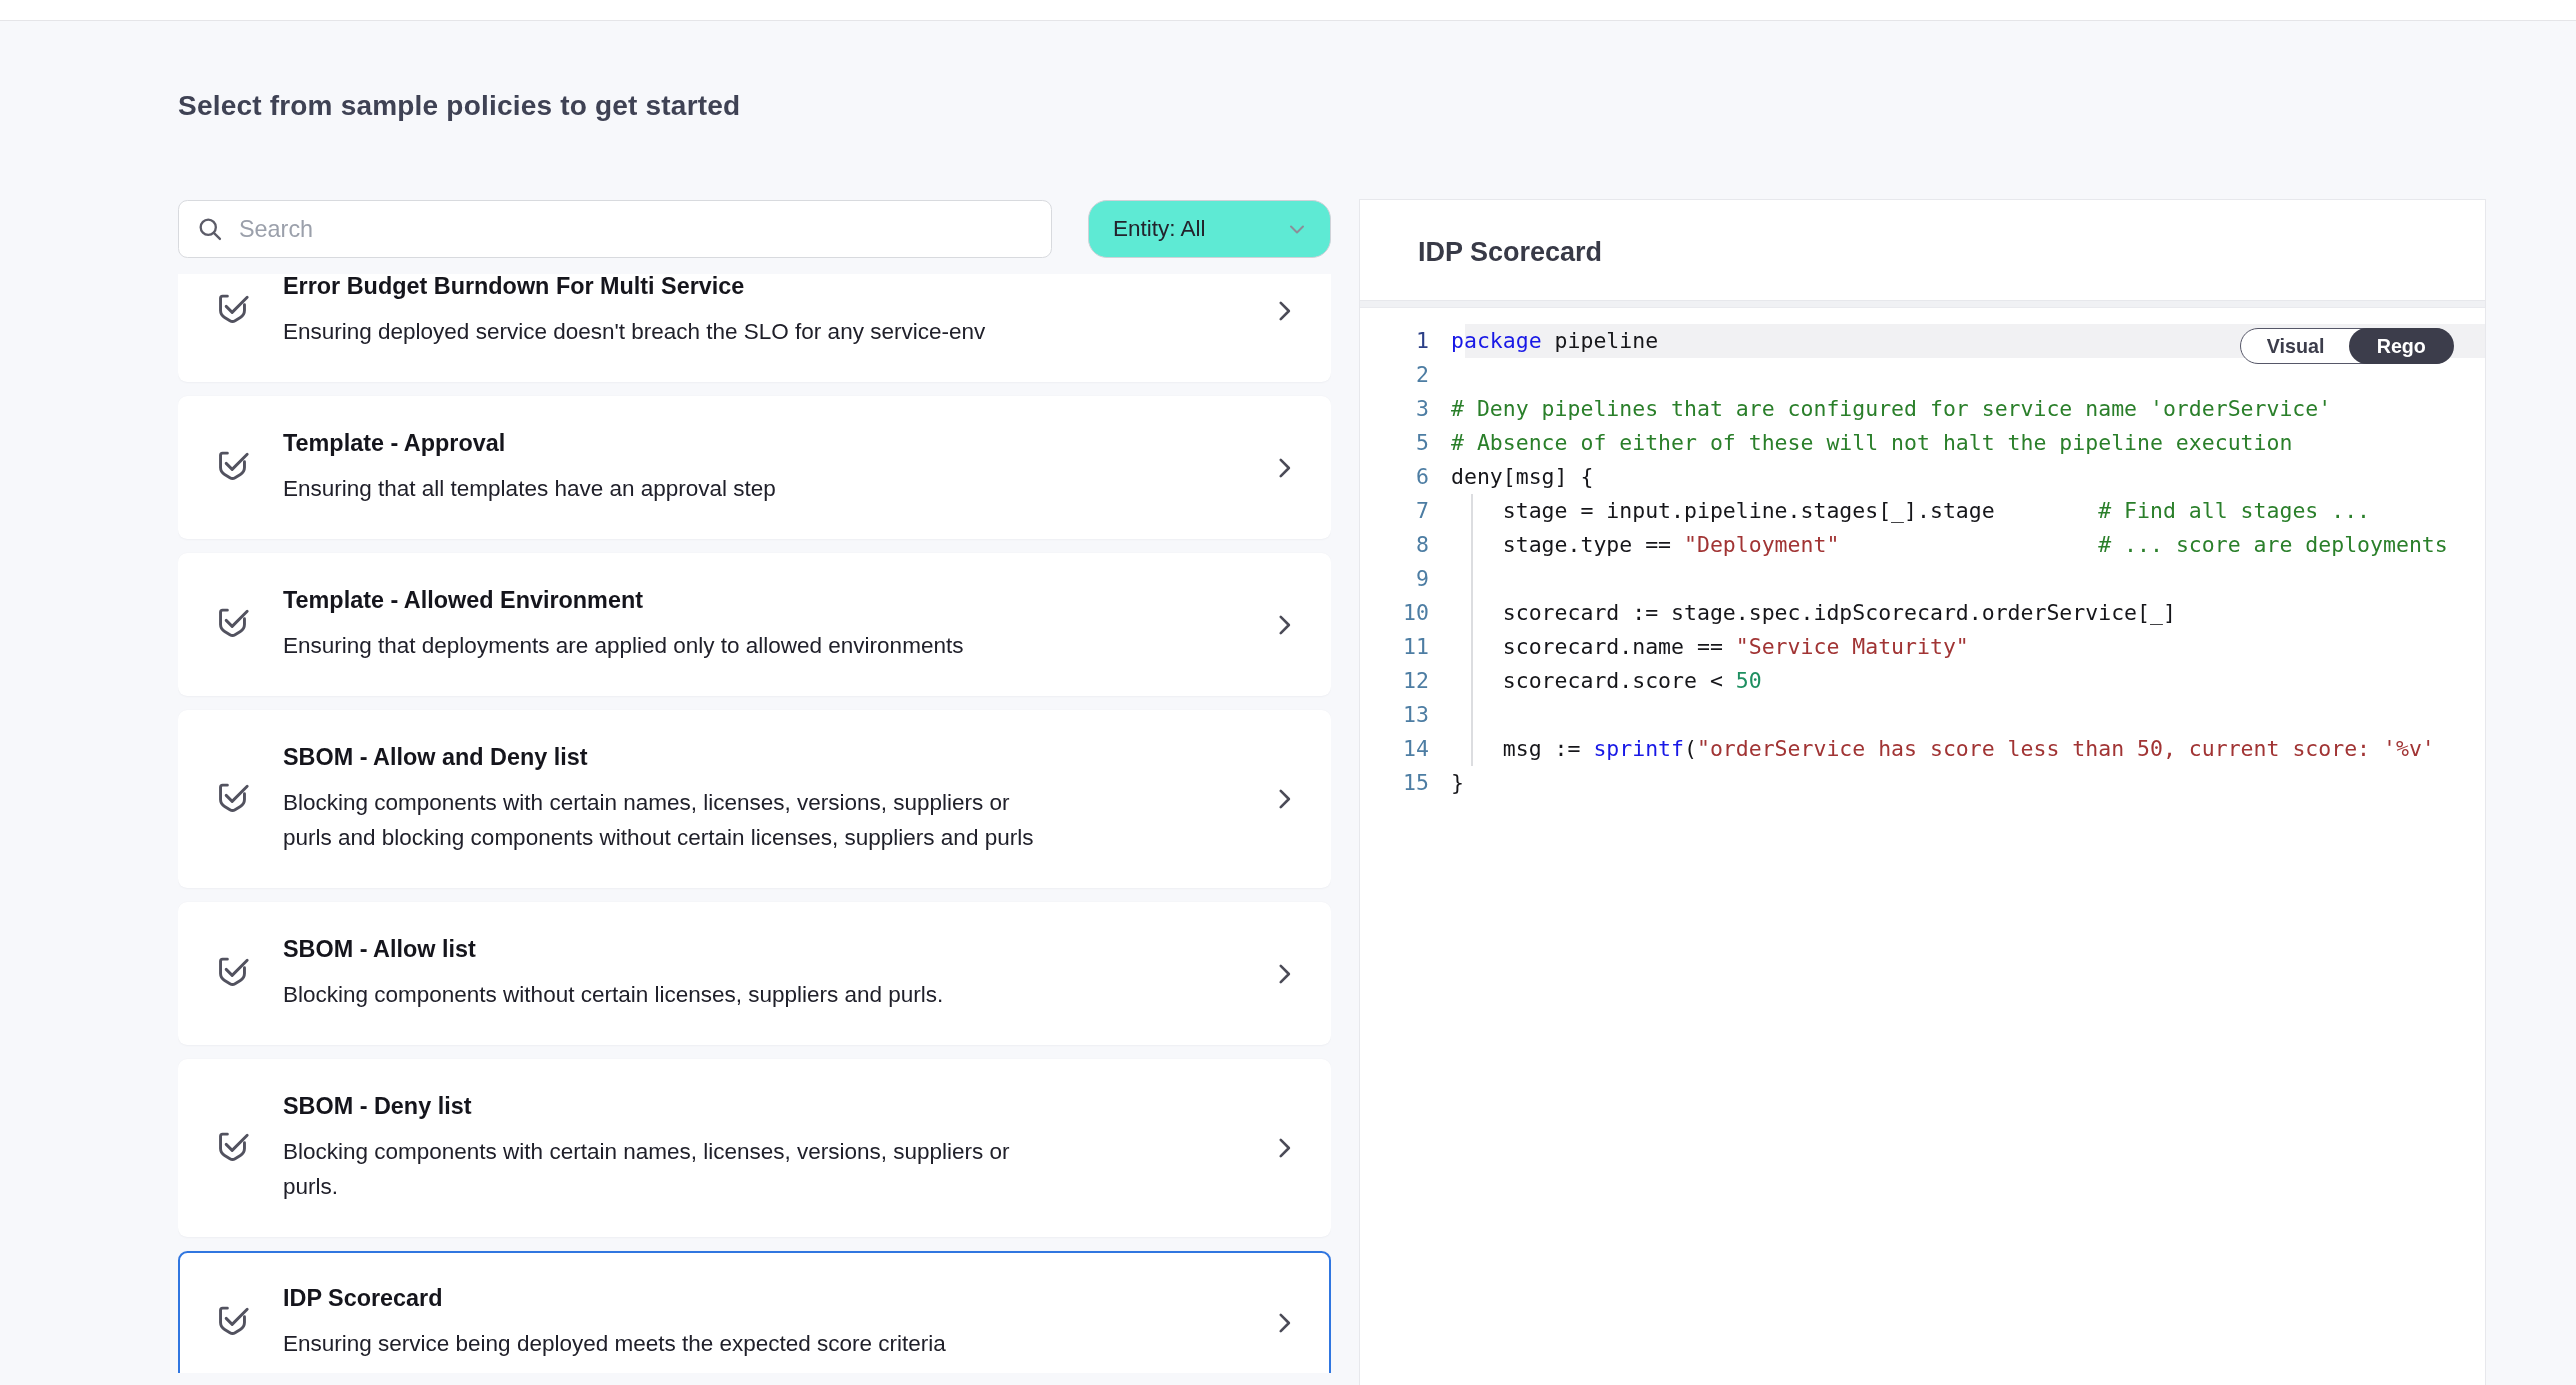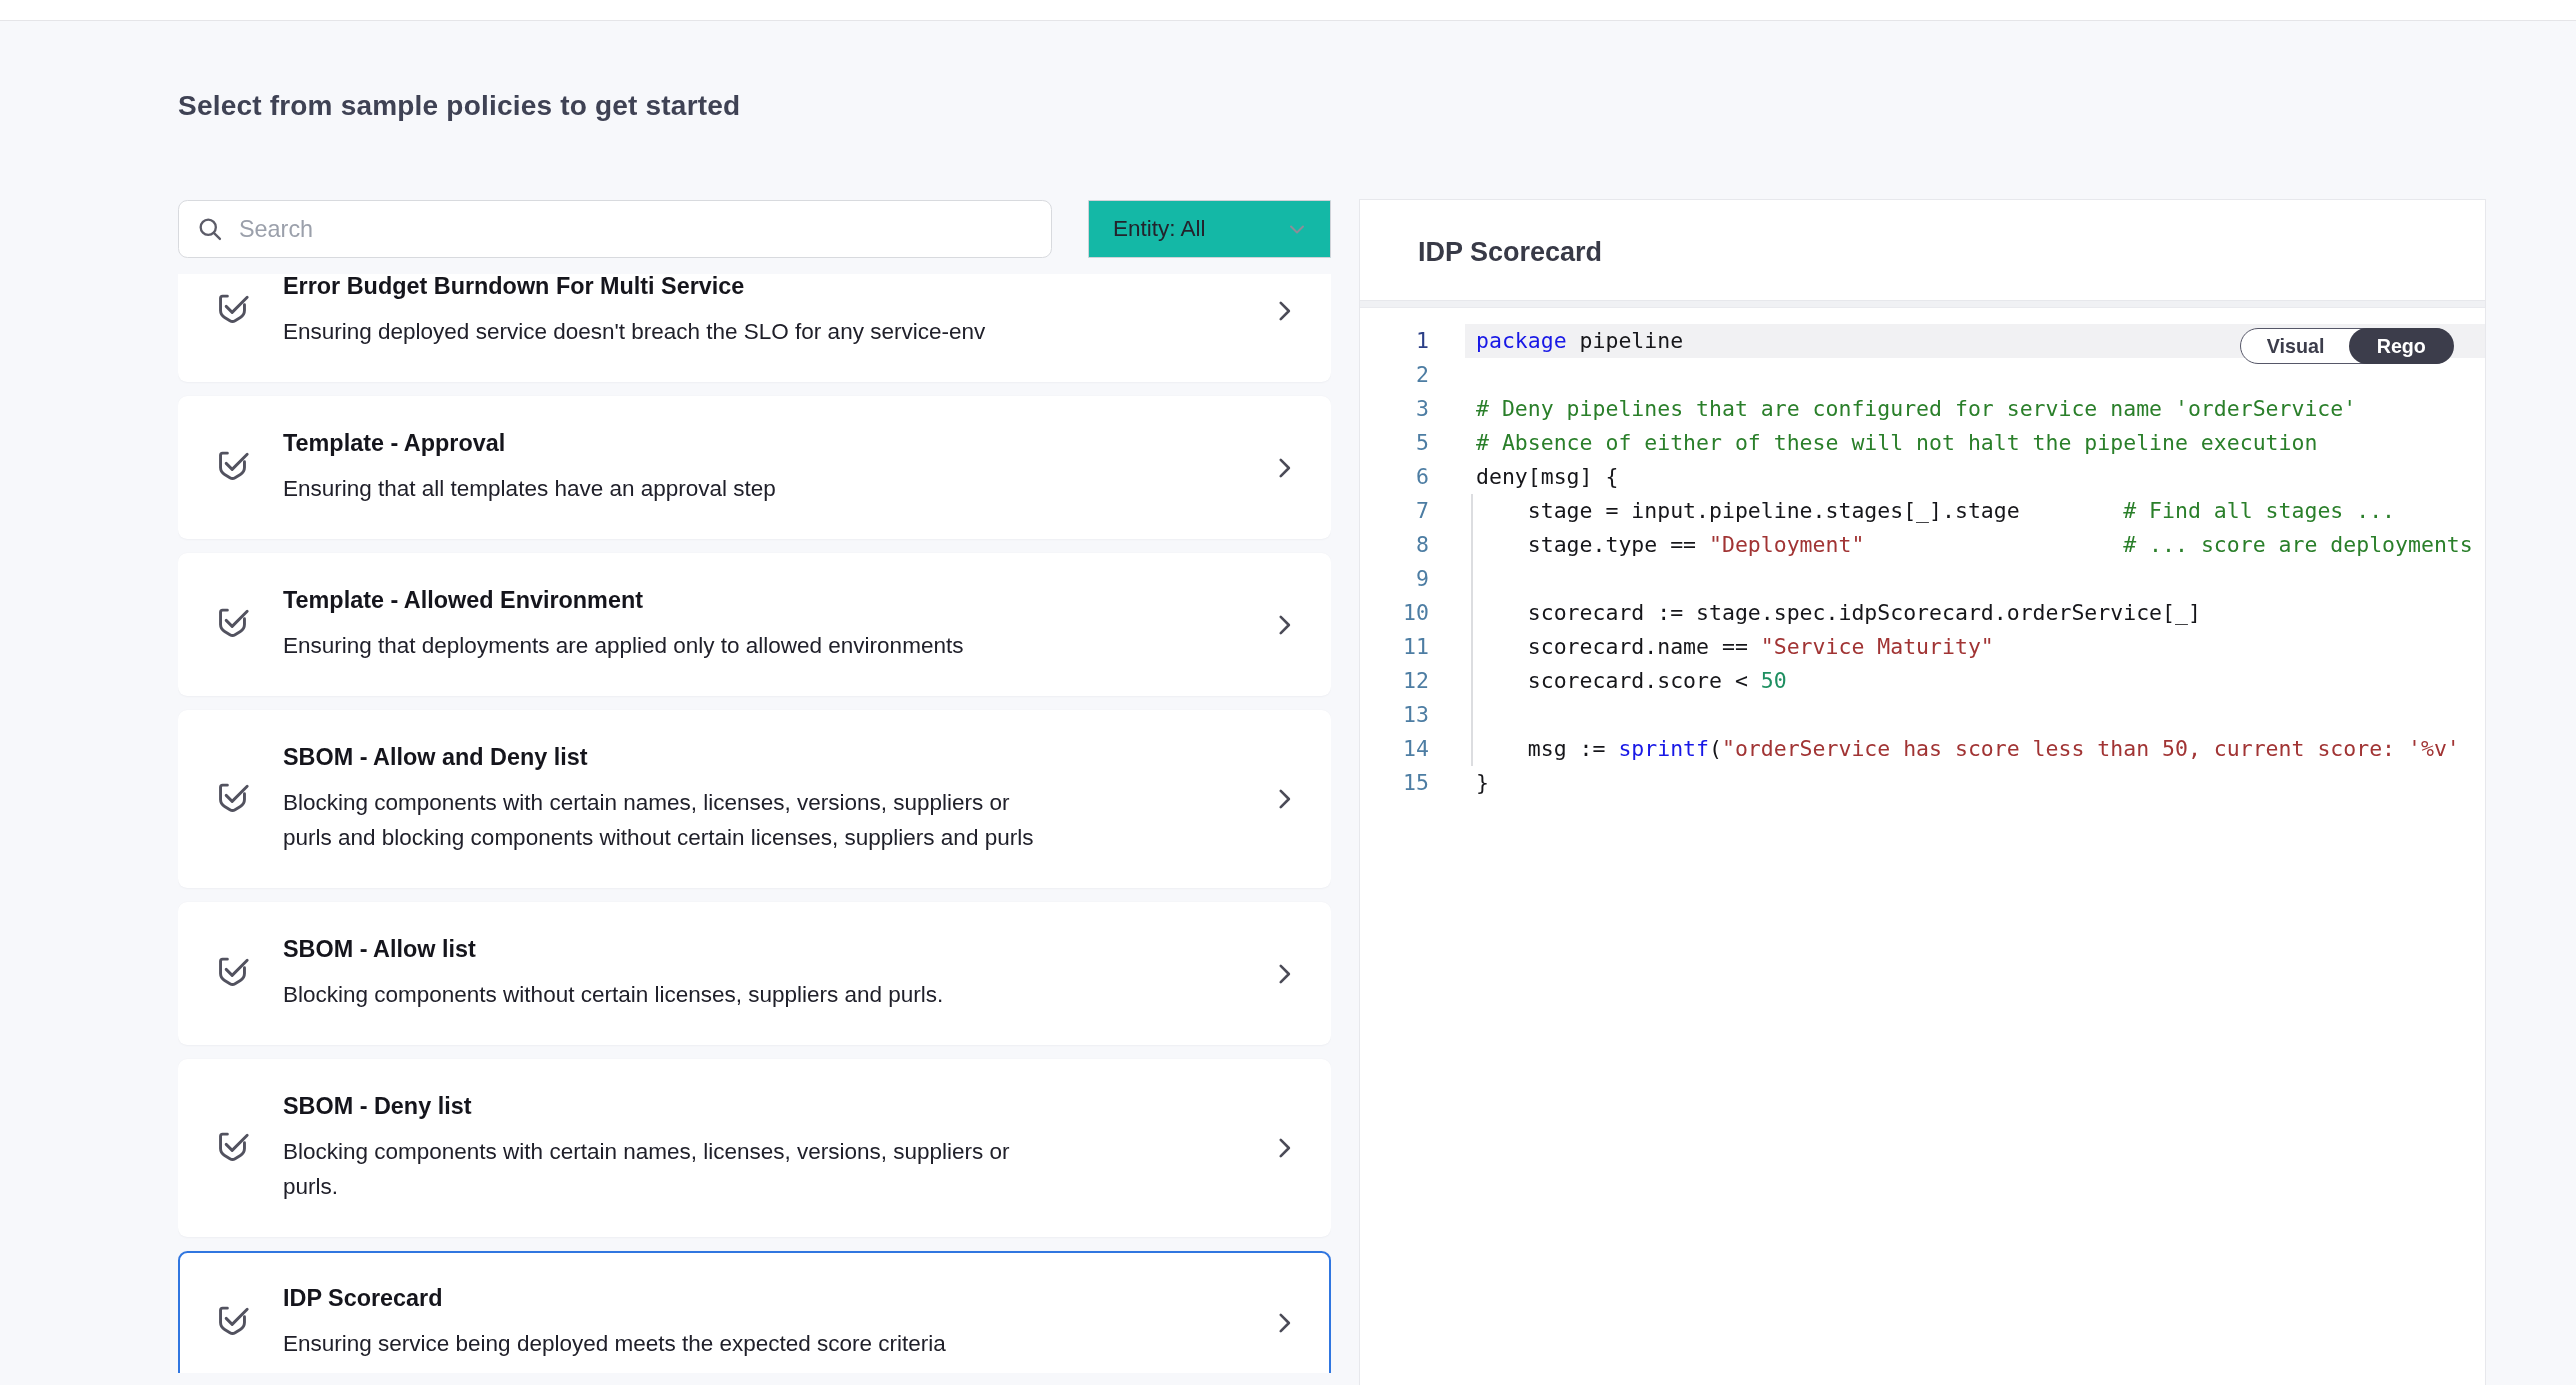--- a/index.html
+++ b/index.html
@@ -29,22 +29,22 @@
     flex:1; height:58px; background:#fff; border:1.9px solid #d8dade;
     border-radius:9.4px; display:flex; align-items:center; padding:0 17px;
   }
   .search-box svg { flex:0 0 auto; margin-right:15px; }
   .search-input {
     border:none; outline:none; flex:1; font-size:23.4px;
     font-family:"Liberation Sans", sans-serif; color:#2b2b33; background:transparent;
   }
   .search-input::placeholder { color:#9ba0ab; }
   .entity-dd {
-    width:243px; height:58px; background:#14b8a6; border:1.9px solid #cfd2d8;
-    border-radius:1px; display:flex; align-items:center; padding:0 20.6px 0 24px;
+    width:243px; height:58px; background:#5eead4; border:1.9px solid #cfd2d8;
+    border-radius:19px; display:flex; align-items:center; padding:0 20.6px 0 24px;
     cursor:pointer;
   }
   .entity-label { font-size:22.5px; color:#23232c; flex:1; }
   
   .policy-list {
     position:absolute; left:178px; top:274px; width:1153px; height:1099px;
     overflow:hidden;
   }
   .card {
     background:#ffffff; border-radius:9.4px; border:2.3px solid transparent;
@@ -68,21 +68,21 @@
   .preview-title { font-size:27px; font-weight:bold; color:#383a47; }
   .preview-divider { height:8.4px; background:#f0f1f4; border-top:0.9px solid #e7e8ec; border-bottom:0.9px solid #e9eaee; }
   
   .code-editor { position:relative; padding-top:16px; font-family:"DejaVu Sans Mono","Liberation Mono",monospace; font-size:21.5px; }
   .code-row { position:relative; line-height:34px; height:34px; white-space:nowrap; overflow:hidden; }
   .code-row .ln {
     position:relative; z-index:1; display:inline-block; width:69px;
     text-align:right; color:#4d7da3; font-size:21.5px;
   }
   .code-row.active .ln { color:#2b3f87; }
-  .code-row .code-text { position:relative; z-index:1; margin-left:47px; white-space:pre; }
+  .code-row .code-text { position:relative; z-index:1; margin-left:22px; white-space:pre; }
   .code-row.active::before {
     content:""; position:absolute; left:105px; right:0; top:0; bottom:0;
     background:#f1f1f3;
   }
   .code-row.block::after {
     content:""; position:absolute; left:111px; top:0; bottom:0; width:1.9px;
     background:#dcdde0;
   }
   .seg-plain   { color:#16161a; }
   .seg-keyword { color:#1818e6; }

